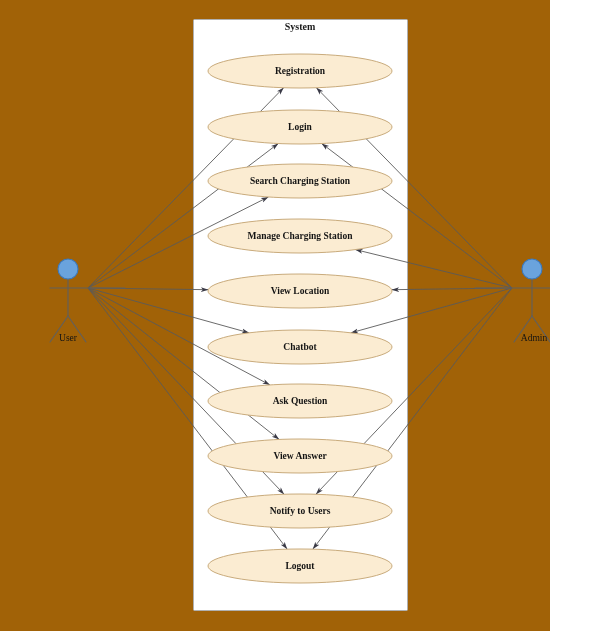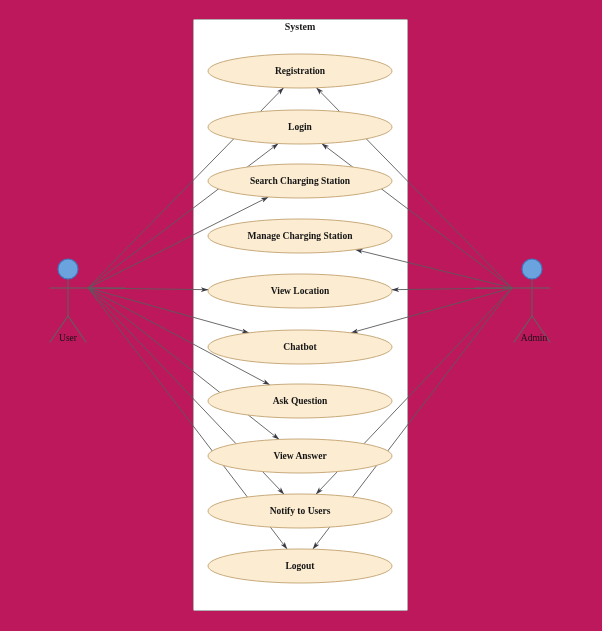--- a/index.html
+++ b/index.html
@@ -5,23 +5,23 @@
   html, body {
     margin: 0;
     padding: 0;
     background: #ffffff;
   }
   body {
     font-family: "Liberation Serif", "DejaVu Serif", serif;
   }
   #diagram-root {
     position: relative;
-    width: 602px;
+    width: 550px;
     height: 631px;
-    background: #be185d;
+    background: #a16207;
     overflow: hidden;
   }
   #diagram-svg {
     position: absolute;
     left: 0;
     top: 0;
     width: 602px;
     height: 631px;
   }
   .sys-box {

